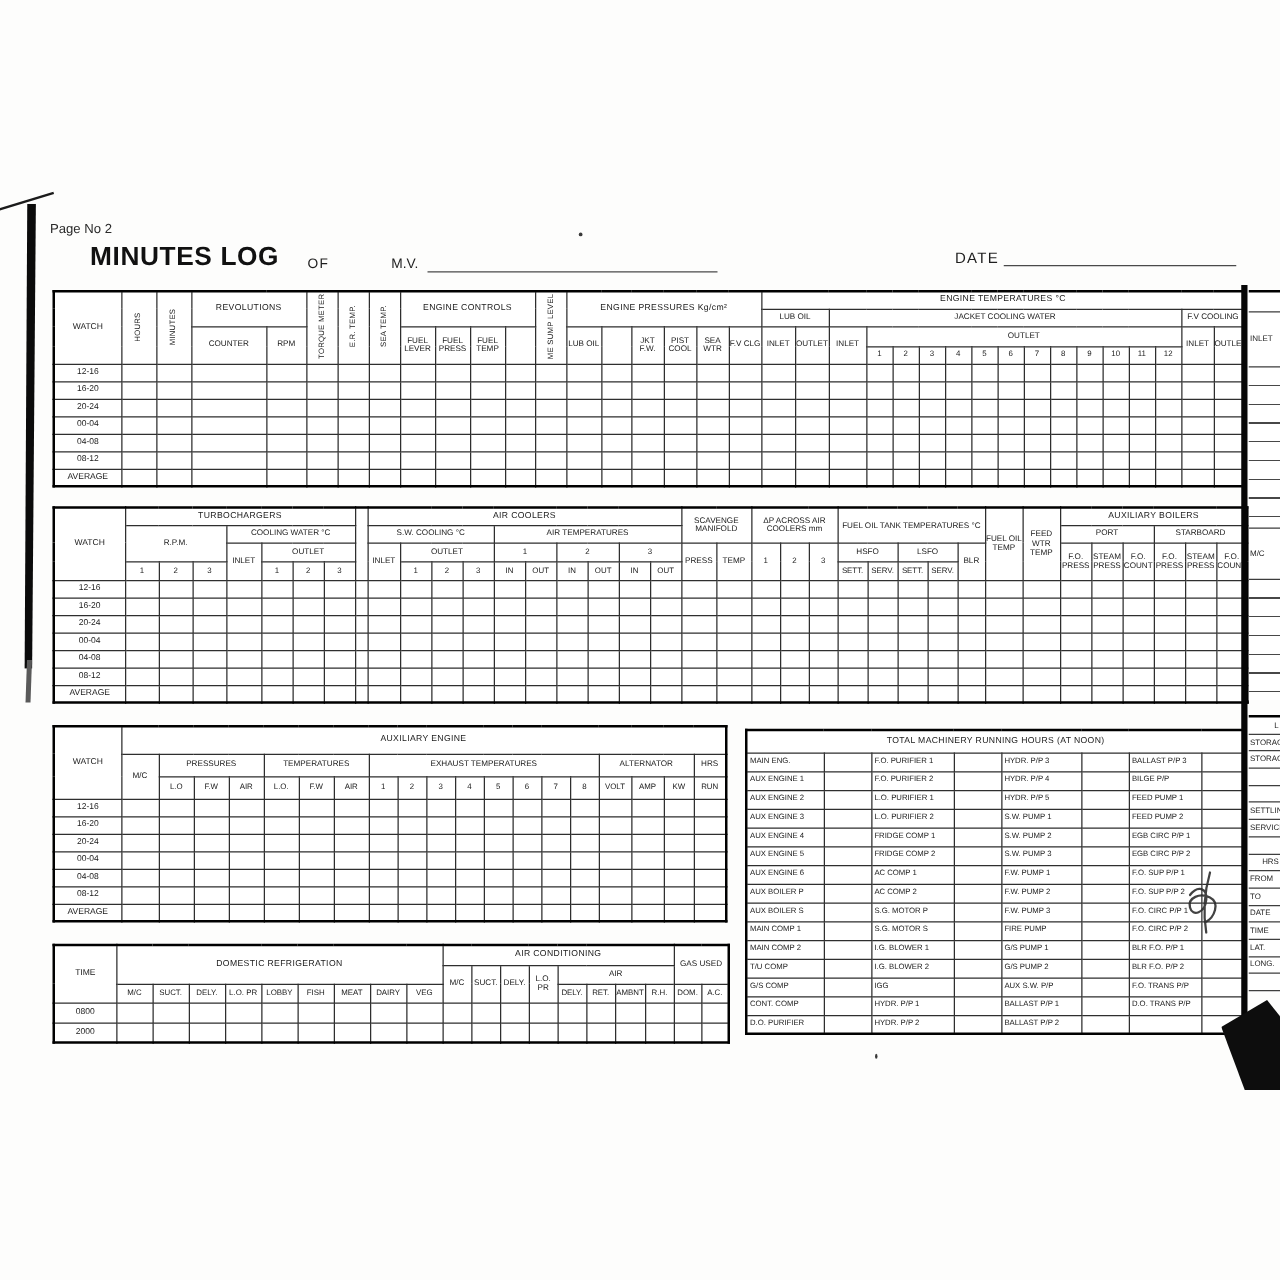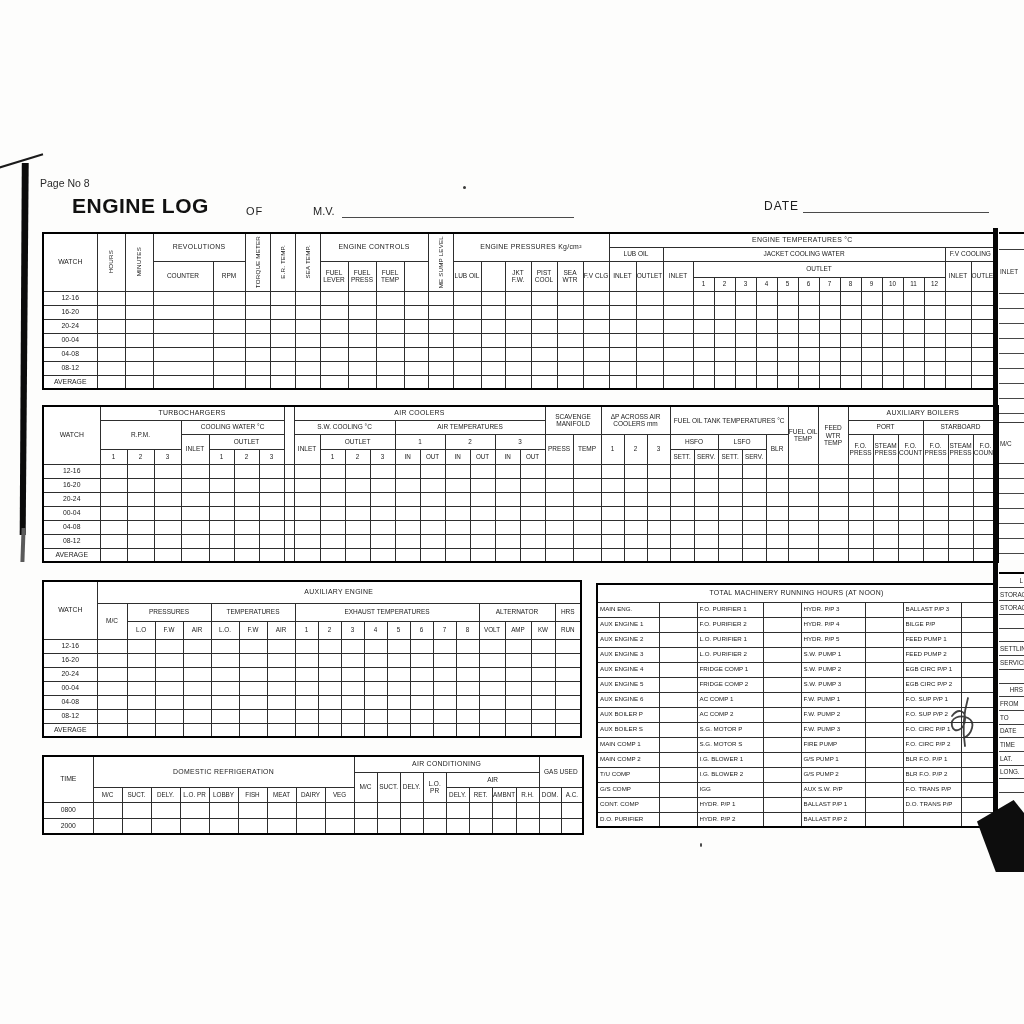--- a/index.html
+++ b/index.html
@@ -38,22 +38,22 @@
 .cornerline{left:-2px;top:160px;width:46px;height:2px;background:#1b1b1b;transform:rotate(-17deg)}
 .foldline{left:993px;top:228px;width:5px;height:590px;background:#060606}
 .wedge{left:977px;top:800px;width:47px;height:72px;background:#0d0d0d;clip-path:polygon(0 30%,78% 0,100% 18%,100% 100%,40% 100%)}
 .speck{background:#3a3a3a;border-radius:50%}
 </style>
 </head>
 <body>
 
 <div class="page">
 
-  <div class="abs pageno">Page No 8</div>
-  <div class="abs title">ENGINE LOG</div>
+  <div class="abs pageno">Page No 2</div>
+  <div class="abs title">MINUTES LOG</div>
   <div class="abs oflbl">OF</div>
   <div class="abs mvlbl">M.V.</div>
   <div class="abs uline" style="left:342px;top:217px;width:232px"></div>
   <div class="abs datelbl">DATE</div>
   <div class="abs uline" style="left:803px;top:212px;width:186px"></div>
 
   <table id="t1" style="left:42px;top:232px;width:953px">
       <colgroup>
         <col style="width: 54px;">
         <col style="width: 28px;">

